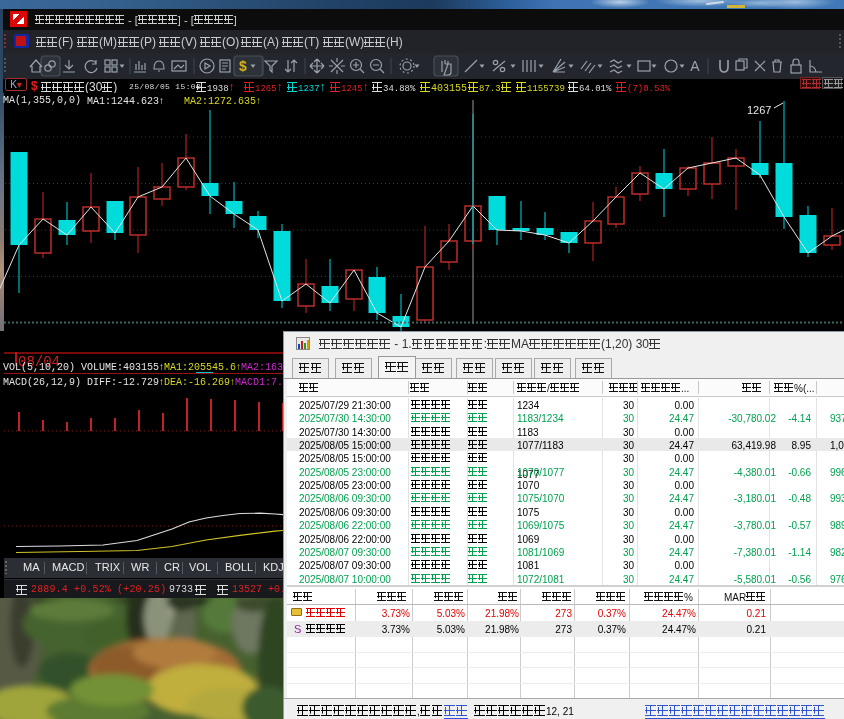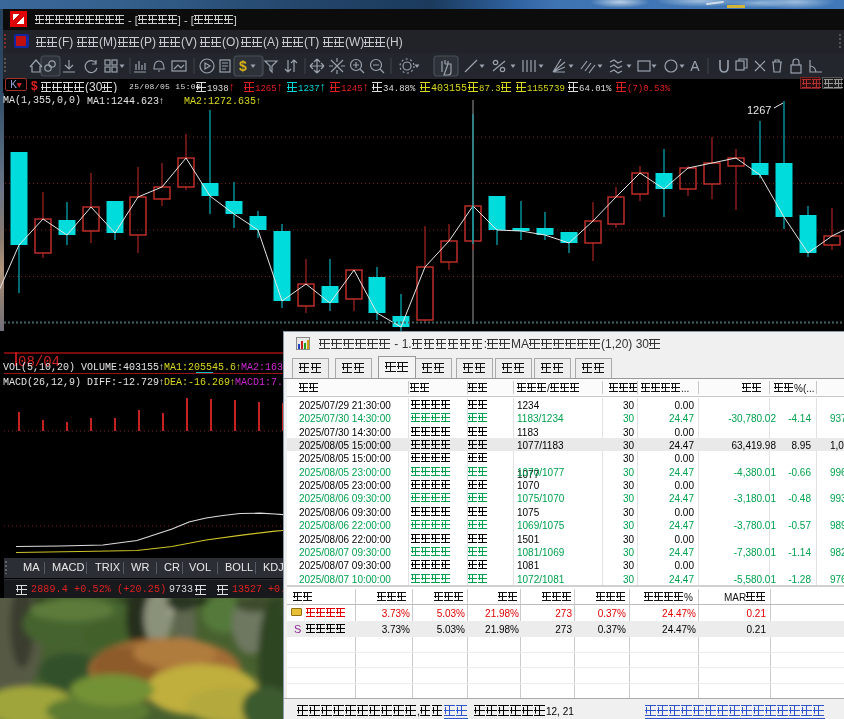--- a/index.html
+++ b/index.html
@@ -493,21 +493,21 @@
 <span class="abs" style="left:230px;top:2px;width:117px;text-align:right">30</span>
 <span class="abs" style="left:330px;top:2px;width:77px;text-align:right">24.47</span>
 <span class="abs" style="left:380px;top:2px;width:109px;text-align:right">-3,780.01</span>
 <span class="abs" style="left:460px;top:2px;width:64px;text-align:right">-0.57</span>
 <span class="abs" style="left:543px;top:2px">989</span>
 </div>
     <div class="abs" style="left:3px;top:199.5px;width:558px;height:13.35px;color:#000">
 <span class="abs" style="left:12px;top:2px">2025/08/06 22:00:00</span>
 <span class="abs" style="left:124px;top:2px"><i class="g"></i><i class="g"></i><i class="g"></i><i class="g"></i></span>
 <span class="abs" style="left:181px;top:2px"><i class="g"></i><i class="g"></i></span>
-<span class="abs" style="left:230px;top:2px">1501</span>
+<span class="abs" style="left:230px;top:2px">1069</span>
 <span class="abs" style="left:230px;top:2px;width:117px;text-align:right">30</span>
 <span class="abs" style="left:330px;top:2px;width:77px;text-align:right">0.00</span>
 <span class="abs" style="left:380px;top:2px;width:109px;text-align:right"></span>
 <span class="abs" style="left:460px;top:2px;width:64px;text-align:right"></span>
 <span class="abs" style="left:543px;top:2px"></span>
 </div>
     <div class="abs" style="left:3px;top:212.8px;width:558px;height:13.35px;color:#00a14e">
 <span class="abs" style="left:12px;top:2px">2025/08/07 09:30:00</span>
 <span class="abs" style="left:124px;top:2px"><i class="g"></i><i class="g"></i><i class="g"></i><i class="g"></i></span>
 <span class="abs" style="left:181px;top:2px"><i class="g"></i><i class="g"></i></span>
@@ -530,21 +530,21 @@
 <span class="abs" style="left:543px;top:2px"></span>
 </div>
     <div class="abs" style="left:3px;top:239.5px;width:558px;height:13.35px;color:#00a14e">
 <span class="abs" style="left:12px;top:2px">2025/08/07 10:00:00</span>
 <span class="abs" style="left:124px;top:2px"><i class="g"></i><i class="g"></i><i class="g"></i><i class="g"></i></span>
 <span class="abs" style="left:181px;top:2px"><i class="g"></i><i class="g"></i></span>
 <span class="abs" style="left:230px;top:2px">1072/1081</span>
 <span class="abs" style="left:230px;top:2px;width:117px;text-align:right">30</span>
 <span class="abs" style="left:330px;top:2px;width:77px;text-align:right">24.47</span>
 <span class="abs" style="left:380px;top:2px;width:109px;text-align:right">-5,580.01</span>
-<span class="abs" style="left:460px;top:2px;width:64px;text-align:right">-1.28</span>
+<span class="abs" style="left:460px;top:2px;width:64px;text-align:right">-0.56</span>
 <span class="abs" style="left:543px;top:2px">976</span>
 </div>
     <div class="abs" style="left:3px;top:253px;width:558px;height:2px;background:#d0d0d0"></div>
     <span class="abs" style="left:71px;top:257px;width:1px;height:109px;background:#ccc"></span>
     <span class="abs" style="left:128px;top:257px;width:1px;height:109px;background:#ccc"></span>
     <span class="abs" style="left:183px;top:257px;width:1px;height:109px;background:#ccc"></span>
     <span class="abs" style="left:236px;top:257px;width:1px;height:109px;background:#ccc"></span>
     <span class="abs" style="left:290px;top:257px;width:1px;height:109px;background:#ccc"></span>
     <span class="abs" style="left:344.5px;top:257px;width:1px;height:109px;background:#ccc"></span>
     <span class="abs" style="left:414px;top:257px;width:1px;height:109px;background:#ccc"></span>

